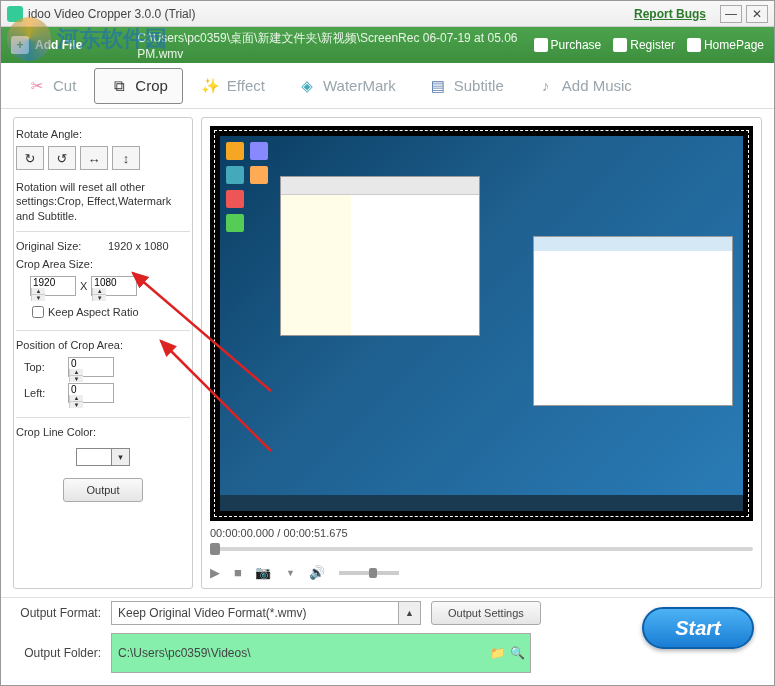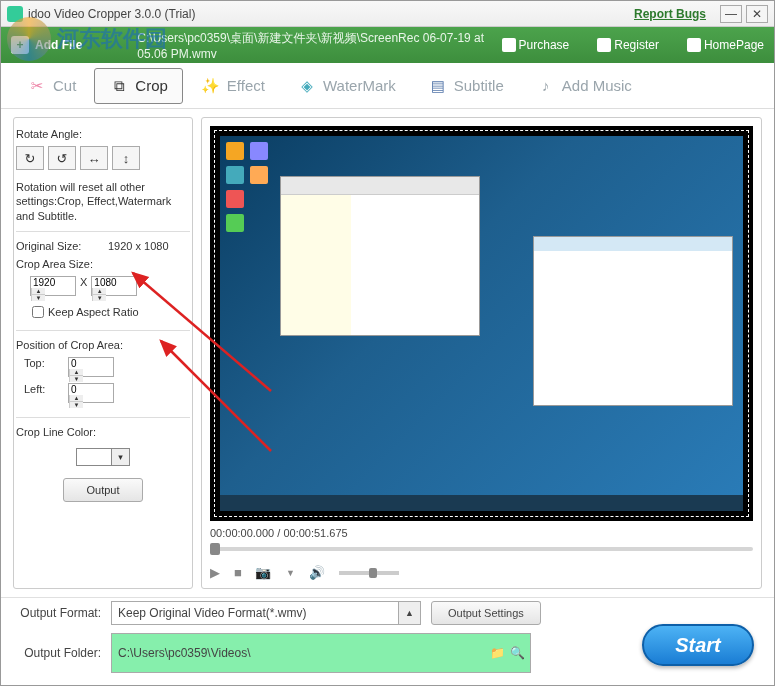--- a/index.html
+++ b/index.html
@@ -9,35 +9,35 @@
 .titlebar .title-icon { width: 16px; height: 16px; background: #3c9; border-radius: 3px; margin-right: 5px; }
 .titlebar .app-title { flex: 1; }
 .titlebar .report { color: #2d7a2d; font-weight: bold; margin-right: 10px; text-decoration: underline; }
 .winbtn { width: 22px; height: 18px; border: 1px solid #aaa; background: #f5f5f5; margin-left: 4px; display: flex; align-items: center; justify-content: center; cursor: pointer; font-size: 12px; }
 
 .addfile-bar { height: 36px; background: linear-gradient(#4ca34c,#3d8e3d); display: flex; align-items: center; padding: 0 10px; color: #fff; font-size: 12px; }
 .addfile-bar .plus { width: 18px; height: 18px; background: #fff; color: #3d8e3d; border-radius: 3px; display: flex; align-items: center; justify-content: center; font-weight: bold; margin-right: 6px; }
 .addfile-bar .addlbl { font-weight: bold; margin-right: 10px; }
 .addfile-bar .path { flex: 1; color: #e8f5e8; margin-left: 45px; }
 .addfile-bar .links { display: flex; gap: 12px; }
-.addfile-bar .link { display: flex; align-items: center; gap: 3px; cursor: pointer; margin-left: 16px; }
+.addfile-bar .link { display: flex; align-items: center; gap: 3px; cursor: pointer; }
 .addfile-bar .link .ico { width: 14px; height: 14px; background: #fff; border-radius: 2px; }
 
 .tabbar { height: 46px; background: #fff; border-bottom: 1px solid #ddd; display: flex; align-items: center; padding: 5px 12px; gap: 4px; }
 .tab { height: 36px; padding: 0 14px; display: flex; align-items: center; gap: 6px; color: #9aa5ac; font-size: 15px; cursor: pointer; border-radius: 3px; }
 .tab.active { border: 1px solid #888; color: #333; background: #fafafa; }
 .tab .ticon { width: 20px; height: 20px; display: flex; align-items: center; justify-content: center; }
 
 .main { display: flex; height: 488px; padding: 8px 12px; gap: 8px; }
 .sidebar { width: 180px; border: 1px solid #ccc; border-radius: 3px; padding: 10px 2px; font-size: 11px; color: #333; display: flex; flex-direction: column; }
 .sidebar .sec-label { margin-bottom: 6px; }
 .rot-btns { display: flex; gap: 4px; margin-bottom: 10px; }
 .rot-btn { width: 28px; height: 24px; border: 1px solid #aaa; background: #f5f5f5; display: flex; align-items: center; justify-content: center; cursor: pointer; font-size: 13px; }
 .sidebar hr { border: none; border-top: 1px solid #ddd; margin: 8px 0; }
-.row { display: flex; gap: 4px; margin-bottom: 6px; }
+.row { display: flex; align-items: center; gap: 4px; margin-bottom: 6px; }
 .row label { width: 88px; }
 .spin { width: 46px; height: 20px; border: 1px solid #aaa; display: flex; flex-direction: column; }
 .spin input { width: 32px; border: none; font-size: 10px; padding: 0 2px; }
 .spin .arrows { width: 14px; display: flex; flex-direction: column; }
 .spin .arr { flex: 1; font-size: 6px; display: flex; align-items: center; justify-content: center; border-left: 1px solid #ccc; cursor: pointer; background: #eee; }
 .spin .arr:first-child { border-bottom: 1px solid #ccc; }
 .chk { display: flex; align-items: center; gap: 4px; margin: 4px 0 4px 16px; }
 .chk input { width: 12px; height: 12px; }
 .color-pick { display: flex; justify-content: center; margin-top: 4px; }
 .color-sw { width: 36px; height: 18px; border: 1px solid #888; background: #fff; }
@@ -63,21 +63,21 @@
 
 .bottom { padding: 3px 12px 12px; border-top: 1px solid #e0e0e0; font-size: 12px; color: #444; }
 .brow { display: flex; align-items: center; gap: 10px; margin-bottom: 8px; }
 .brow .blabel { width: 88px; text-align: right; }
 .format-sel { flex: 0 0 310px; height: 24px; border: 1px solid #aaa; display: flex; align-items: center; padding: 0 6px; background: #fff; position: relative; }
 .format-sel .dd { position: absolute; right: 0; top: 0; bottom: 0; width: 22px; border-left: 1px solid #aaa; background: #eee; display: flex; align-items: center; justify-content: center; font-size: 9px; cursor: pointer; }
 .outset-btn { height: 24px; padding: 0 16px; border: 1px solid #aaa; background: linear-gradient(#fafafa,#e5e5e5); border-radius: 3px; cursor: pointer; font-size: 11px; display: flex; align-items: center; }
 .folder-input { flex: 0 0 420px; height: 40px; border: 1px solid #aaa; display: flex; align-items: center; padding: 0 6px; background: #86efac; position: relative; }
 .folder-input .icons { position: absolute; right: 4px; display: flex; gap: 4px; }
 .folder-input .bicon { width: 16px; height: 16px; cursor: pointer; color: #2a7cb8; display: flex; align-items: center; justify-content: center; }
-.start-btn { position: absolute; right: 20px; bottom: 19px; width: 112px; height: 42px; background: linear-gradient(#4db3f5,#1a7dd4); border: 2px solid #0d5fa8; border-radius: 22px; color: #fff; font-size: 20px; font-weight: bold; font-style: italic; display: flex; align-items: center; justify-content: center; cursor: pointer; box-shadow: 0 2px 4px rgba(0,0,0,.3); }
+.start-btn { position: absolute; right: 20px; bottom: 36px; width: 112px; height: 42px; background: linear-gradient(#4db3f5,#1a7dd4); border: 2px solid #0d5fa8; border-radius: 22px; color: #fff; font-size: 20px; font-weight: bold; font-style: italic; display: flex; align-items: center; justify-content: center; cursor: pointer; box-shadow: 0 2px 4px rgba(0,0,0,.3); }
 
 .watermark { position: absolute; left: 0; top: 8px; width: 260px; height: 60px; pointer-events: none; opacity: .6; display: flex; align-items: center; }
 .watermark .logo { width: 44px; height: 44px; border-radius: 50%; background: conic-gradient(#f5a623,#2a7cb8,#f5a623); margin: 0 6px; }
 .watermark .wt { font-size: 22px; color: #1a6db8; font-weight: bold; }
 .arrow-overlay { position: absolute; pointer-events: none; z-index: 50; }
 </style>
 </head>
 <body>
 
 <div class="titlebar">

